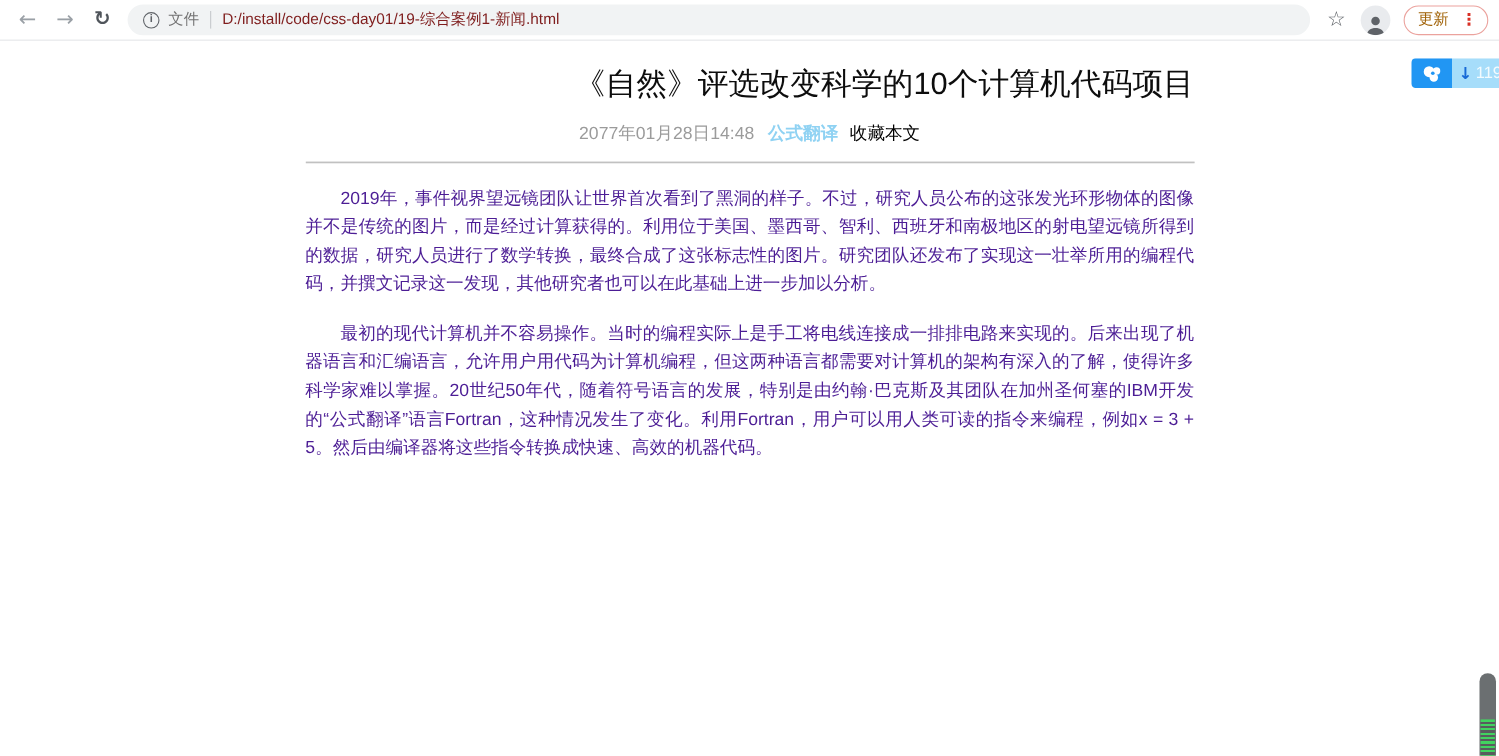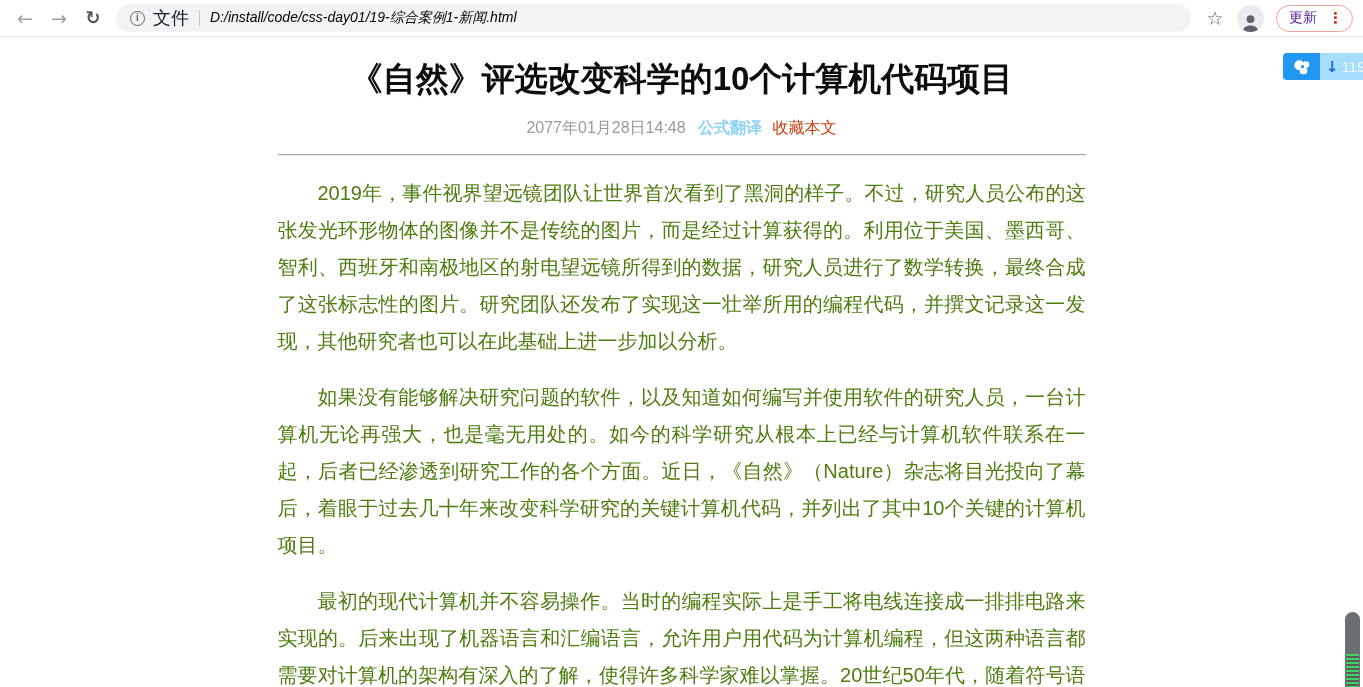--- a/index.html
+++ b/index.html
@@ -23,39 +23,39 @@
   .omnibox {
     flex:1; height:28px; background:#f1f3f4; border-radius:14px;
     display:flex; align-items:center; padding:0 14px; margin:0 10px 0 6px;
     min-width:0;
   }
   .info-icon {
     width:15px; height:15px; border:1.6px solid #5f6368; border-radius:50%;
     color:#5f6368; font-size:10px; line-height:12px; text-align:center;
     flex:0 0 auto; font-style:normal; font-weight:bold;
   }
-  .scheme { color:#0f172a; font-size:18px; margin:0 10px 0 8px; flex:0 0 auto; }
+  .scheme { color:#737373; font-size:14px; margin:0 10px 0 8px; flex:0 0 auto; }
   .omni-divider { width:1px; height:16px; background:#c6c9cc; margin-right:10px; flex:0 0 auto; }
-  .url-text { color:#000000; font-size:14px; white-space:nowrap; overflow:hidden;font-style:italic; }
+  .url-text { color:#7f1d1d; font-size:14px; white-space:nowrap; overflow:hidden; }
   .star-btn {
     width:28px; height:28px; border:none; background:transparent; cursor:pointer;
     color:#5f6368; font-size:19px; padding:0; margin-right:8px;
     font-family:"DejaVu Sans", sans-serif;
   }
   .avatar {
     width:27px; height:27px; border-radius:50%; background:#e9ebee;
     display:flex; align-items:flex-end; justify-content:center; overflow:hidden;
     margin-right:12px; cursor:pointer; flex:0 0 auto;
   }
   .update-pill {
     height:27px; border:1.5px solid #eba29d; border-radius:14px;
     display:flex; align-items:center; padding:0 6px 0 12px; cursor:pointer;
     background:#fff; flex:0 0 auto; margin-right:2px;
   }
-  .update-label { color:#4c1d95; font-size:14px; }
+  .update-label { color:#a16207; font-size:14px; }
   .menu-dots {
     color:#d93025; font-size:15px; font-weight:bold; margin-left:8px; padding:0 3px;
     font-family:"DejaVu Sans", sans-serif; cursor:pointer;
   }
 
   
   .netdisk {
     position:absolute; top:53px; left:1283px; height:27px;
     display:flex; align-items:stretch; border-radius:4px 0 0 4px; overflow:hidden;
     cursor:pointer;
@@ -65,33 +65,33 @@
   }
   .nd-speed {
     background:#a6ddfa; display:flex; align-items:center; padding:0 8px 0 6px; width:70px;
   }
   .nd-arrow { color:#1769d6; font-size:15px; font-weight:bold; font-family:"DejaVu Sans", sans-serif; }
   .nd-text { color:#f2fbff; font-size:15px; margin-left:3px; white-space:nowrap; }
 
   
   .article { width:808px; margin:0 auto; }
   .article h1 {
-    margin:21px 0 0; font-size:33px; line-height:1.3; font-weight:700;
-    text-align:center; color:#0d0d0d;
+    margin:21px 0 0; font-size:28px; line-height:1.3; font-weight:400;
+    text-align:right; color:#0d0d0d;
   }
   .meta { text-align:center; margin-top:17px; font-size:16px; }
   .meta .date { color:#9b9b9b; }
   .meta .source { color:#8fd2f3; font-weight:700; margin-left:8px; text-decoration:none; cursor:pointer; }
-  .meta .fav { color:#c2410c; margin-left:6px; text-decoration:none; cursor:pointer; }
+  .meta .fav { color:#000000; margin-left:6px; text-decoration:none; cursor:pointer; }
   .article hr {
     margin:15px 0 0; height:0; border:none;
     border-top:1px solid #a6a6a6; border-bottom:1px solid #ececec;
   }
   .article p {
-    margin:19px 0; font-size:20px; line-height:37px; color:#4d7c0f;
+    margin:19px 0; font-size:16px; line-height:26px; color:#4c1d95;
     text-indent:2em; text-align:justify;
   }
 
   
   .scroll-widget {
     position:absolute; right:3px; top:612px; width:15px; height:90px;
     background:#6b6f71; border-radius:8px; overflow:hidden; cursor:pointer;
   }
   .stripes {
     position:absolute; left:1px; right:1px; bottom:0; height:48px;
@@ -148,19 +148,18 @@
 
   <div class="meta">
     <span class="date">2077年01月28日14:48</span>
     <a class="source" href="#">公式翻译</a>
     <a class="fav" href="#">收藏本文</a>
   </div>
 
   <hr>
 
   <p>2019年，事件视界望远镜团队让世界首次看到了黑洞的样子。不过，研究人员公布的这张发光环形物体的图像并不是传统的图片，而是经过计算获得的。利用位于美国、墨西哥、智利、西班牙和南极地区的射电望远镜所得到的数据，研究人员进行了数学转换，最终合成了这张标志性的图片。研究团队还发布了实现这一壮举所用的编程代码，并撰文记录这一发现，其他研究者也可以在此基础上进一步加以分析。</p>
-  <p>如果没有能够解决研究问题的软件，以及知道如何编写并使用软件的研究人员，一台计算机无论再强大，也是毫无用处的。如今的科学研究从根本上已经与计算机软件联系在一起，后者已经渗透到研究工作的各个方面。近日，《自然》（Nature）杂志将目光投向了幕后，着眼于过去几十年来改变科学研究的关键计算机代码，并列出了其中10个关键的计算机项目。</p>
   <p>最初的现代计算机并不容易操作。当时的编程实际上是手工将电线连接成一排排电路来实现的。后来出现了机器语言和汇编语言，允许用户用代码为计算机编程，但这两种语言都需要对计算机的架构有深入的了解，使得许多科学家难以掌握。20世纪50年代，随着符号语言的发展，特别是由约翰·巴克斯及其团队在加州圣何塞的IBM开发的“公式翻译”语言Fortran，这种情况发生了变化。利用Fortran，用户可以用人类可读的指令来编程，例如x = 3 + 5。然后由编译器将这些指令转换成快速、高效的机器代码。</p>
 </div>
 
 <div class="scroll-widget">
   <div class="stripes"></div>
 </div>
 
 </body></html>

